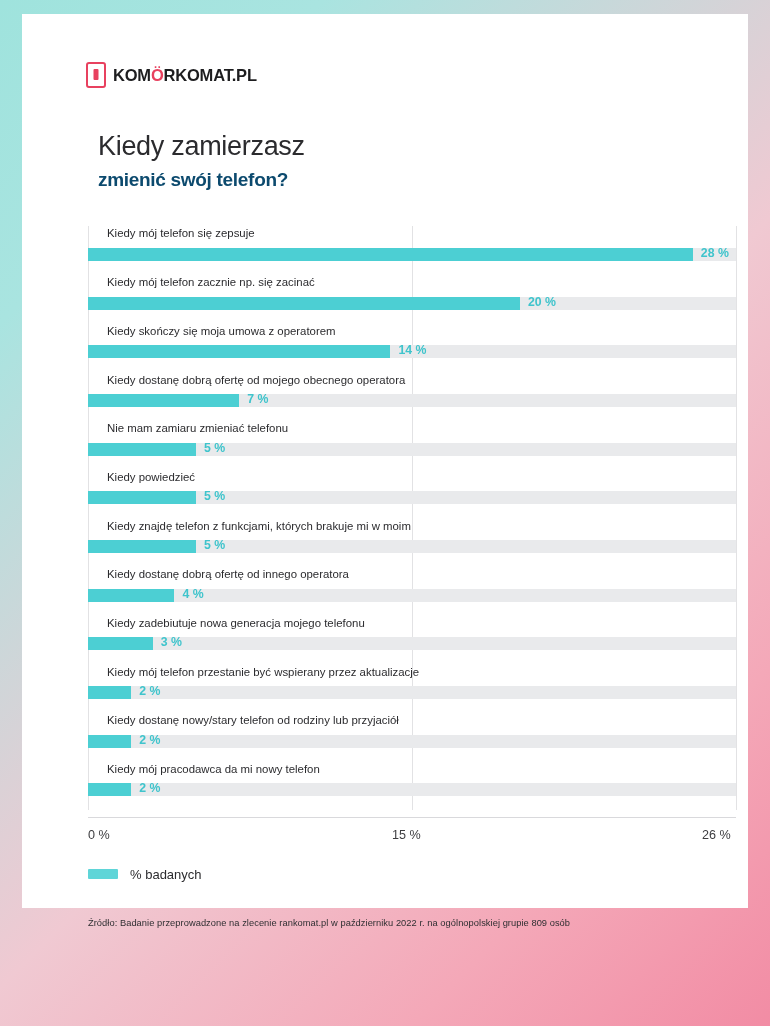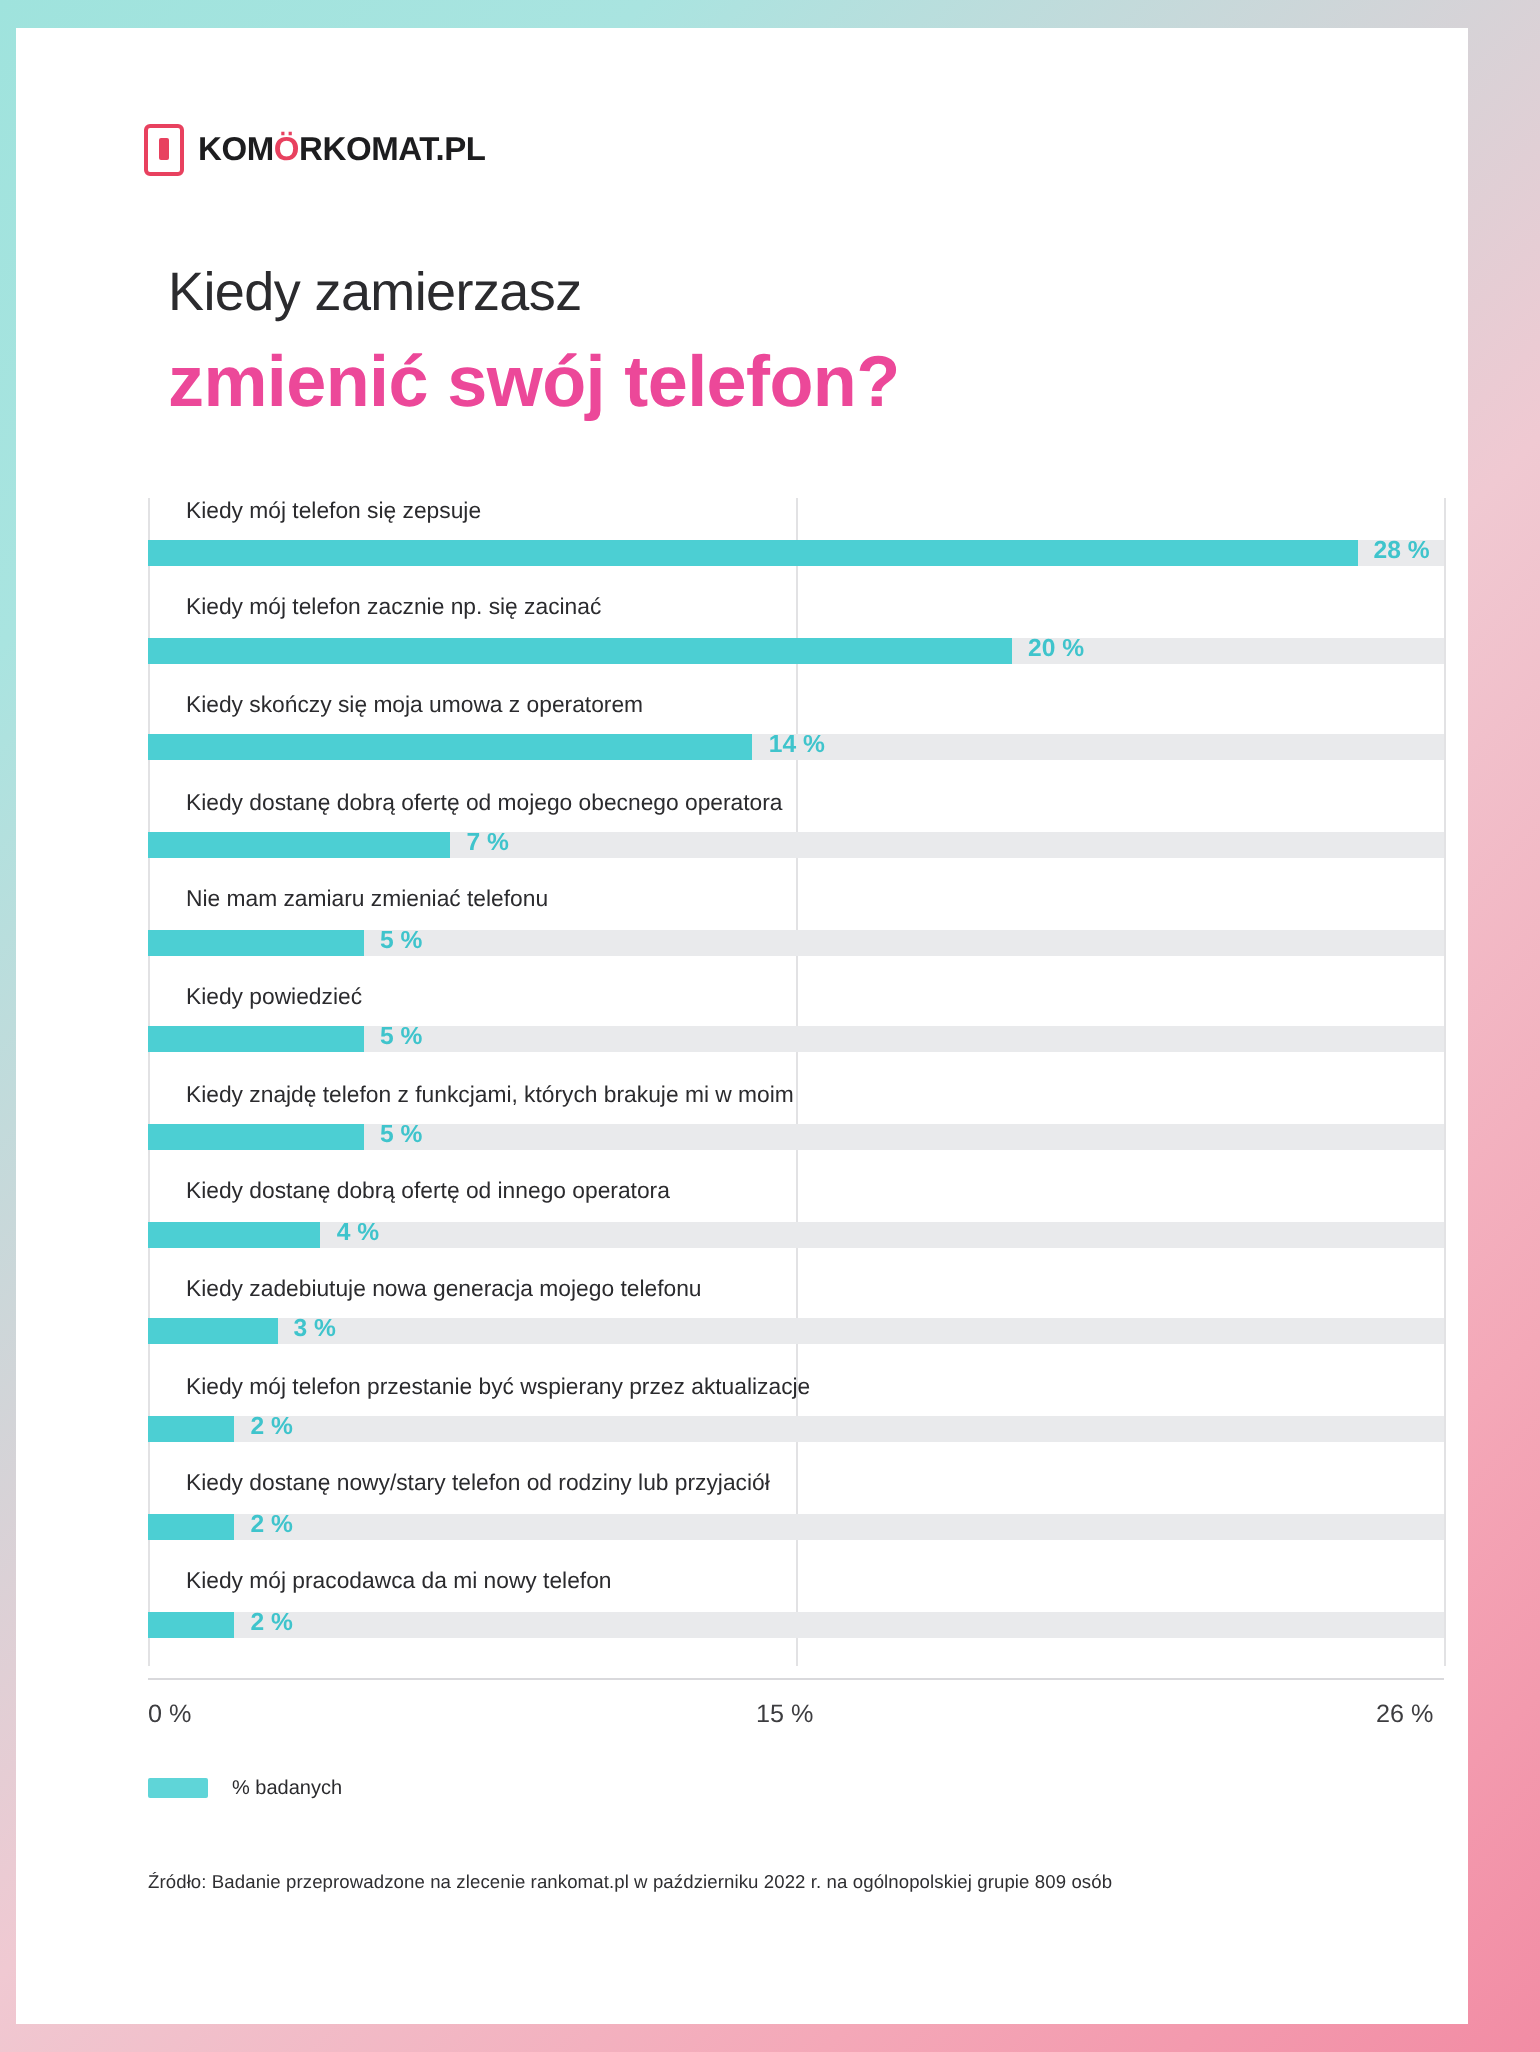--- a/index.html
+++ b/index.html
@@ -6,22 +6,22 @@
   html, body { margin: 0; padding: 0; }
   body {
     width: 770px;
     height: 1026px;
     font-family: "Liberation Sans", sans-serif;
     background: linear-gradient(135deg, #9fe3dd 0%, #a9e4e0 18%, #f0c9d2 55%, #f4a8b8 80%, #f28ca4 100%);
     overflow: hidden;
   }
   .frame {
     position: absolute;
-    left: 8px; top: 14px;
-    width: 726px; height: 998px;
+    left: 22px; top: 14px;
+    width: 726px; height: 894px;
     background: #ffffff;
   }
   .inner {
     position: absolute;
     left: 0; top: 0; right: 0; bottom: 0;
     padding: 34px 40px 0 40px;
   }
   
   .logo {
     display: flex;
@@ -57,23 +57,23 @@
   .headline {
     margin: 42px 0 0 36px;
   }
   .headline .l1 {
     font-size: 27px;
     color: #2b2b2e;
     letter-spacing: -0.3px;
     line-height: 1.25;
   }
   .headline .l2 {
-    font-size: 36px;
+    font-size: 19px;
     font-weight: bold;
-    color: #ec4899;
+    color: #0c4a6e;
     letter-spacing: -0.3px;
     line-height: 1.3;
     margin-top: 4px;
   }
 
   
   .chart {
     position: relative;
     margin: 34px 0 0 26px;
     width: 648px;
@@ -141,21 +141,21 @@
     align-items: center;
     gap: 12px;
     margin: 22px 0 0 26px;
   }
   .legend-swatch {
     width: 30px; height: 10px;
     background: #5fd5d8;
     border-radius: 1px;
   }
   .legend-label {
-    font-size: 10px;
+    font-size: 13px;
     color: #2b2b2e;
   }
   .source {
     margin: 36px 0 0 26px;
     font-size: 9.3px;
     color: #2f2f32;
     letter-spacing: 0.05px;
   }
 </style>
 </head>

